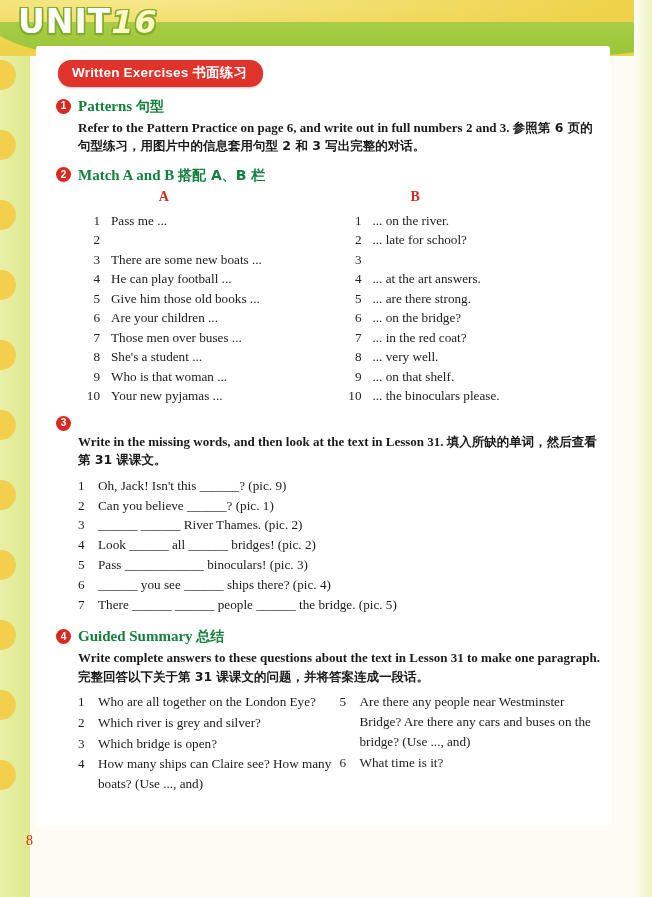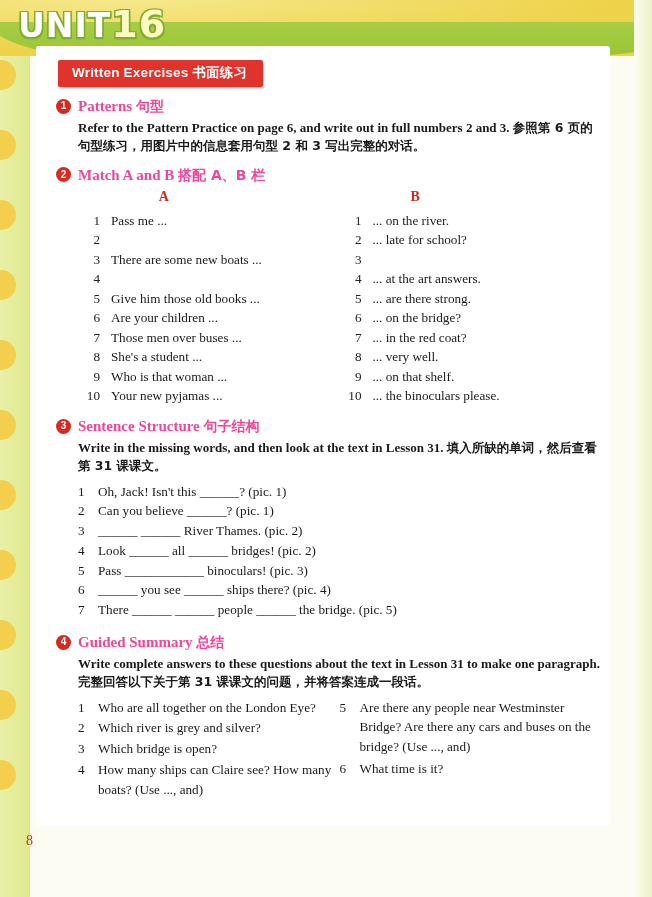--- a/index.html
+++ b/index.html
@@ -90,32 +90,33 @@
     color: #ffffff;
     text-shadow:
       -1.5px -1.5px 0 #7fae28,
       1.5px -1.5px 0 #7fae28,
       -1.5px 1.5px 0 #7fae28,
       1.5px 1.5px 0 #7fae28,
       0 2px 2px rgba(0,0,0,.15);
     z-index: 5;
   }
   .unit-title .num {
-    font-size: 38px;
+    font-size: 32px;
     color: #fff9c4;
+    font-style: italic;
   }
 
   
   .section-pill {
     position: absolute;
     left: 58px;
     top: 60px;
     background: #e0332b;
     color: #ffffff;
-    border-radius: 2px;
+    border-radius: 13px;
     padding: 4px 16px 5px 14px;
     font-family: "Liberation Sans", sans-serif;
     font-weight: bold;
     font-size: 13.5px;
     letter-spacing: .2px;
     box-shadow: 0 1px 2px rgba(0,0,0,.25);
     white-space: nowrap;
   }
   .section-pill .cn {
     font-family: "DejaVu Sans", sans-serif;
@@ -153,21 +154,21 @@
     font-family: "Liberation Sans", sans-serif;
     font-size: 10px;
     font-weight: bold;
     line-height: 1;
     flex: none;
   }
   .ex-title {
     font-family: "Liberation Serif", serif;
     font-weight: bold;
     font-size: 15px;
-    color: #ec4899;
+    color: #15803d;
   }
   .ex-title .cn {
     font-family: "DejaVu Sans", sans-serif;
     font-size: 14px;
   }
   .ex-instr {
     font-weight: bold;
     font-size: 13px;
     margin: 1px 0 6px 22px;
     line-height: 1.42;
@@ -322,20 +323,21 @@
           </div>
         <div class="mrow">
             <span class="idx">2</span>
           </div>
         <div class="mrow">
             <span class="idx">3</span>
             <span>There are some new boats ...</span>
           </div>
         <div class="mrow">
             <span class="idx">4</span>
+            <span>He can play football ...</span>
           </div>
         <div class="mrow">
             <span class="idx">5</span>
             <span>Give him those old books ...</span>
           </div>
         <div class="mrow">
             <span class="idx">6</span>
             <span>Are your children ...</span>
           </div>
         <div class="mrow">
@@ -396,33 +398,29 @@
             <span class="idx">10</span>
             <span>... the binoculars please.</span>
           </div>
       </div>
     </div>
   </div>
 
   <div class="ex" style="margin-top:10px">
     <div class="ex-head">
       <span class="circ-num">3</span>
-      <span class="ex-title">
-        <span>Sentence Structure</span>
-        <span class="cn">句子结构</span>
-      </span>
     </div>
     <div class="ex-instr">
       <span>Write in the missing words, and then look at the text in Lesson 31.</span>
       <span class="cn">填入所缺的单词，然后查看第 31 课课文。</span>
     </div>
     <div class="numlist">
       <div class="nrow">
           <span class="idx">1</span>
-          <span class="txt">Oh, Jack! Isn't this ______? (pic. 1)</span>
+          <span class="txt">Oh, Jack! Isn't this ______? (pic. 9)</span>
         </div>
       <div class="nrow">
           <span class="idx">2</span>
           <span class="txt">Can you believe ______? (pic. 1)</span>
         </div>
       <div class="nrow">
           <span class="idx">3</span>
           <span class="txt">______ ______ River Thames. (pic. 2)</span>
         </div>
       <div class="nrow">

